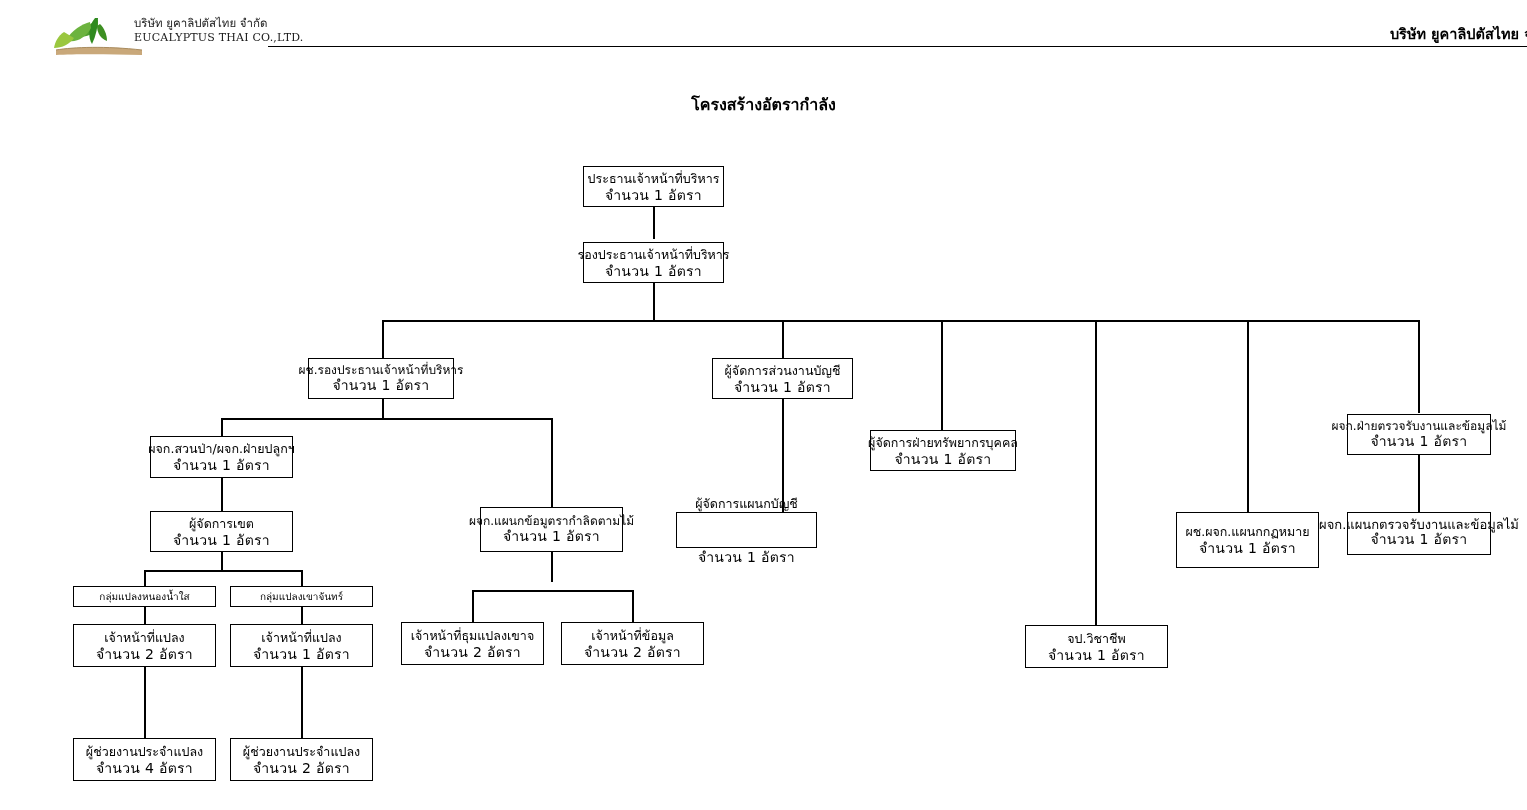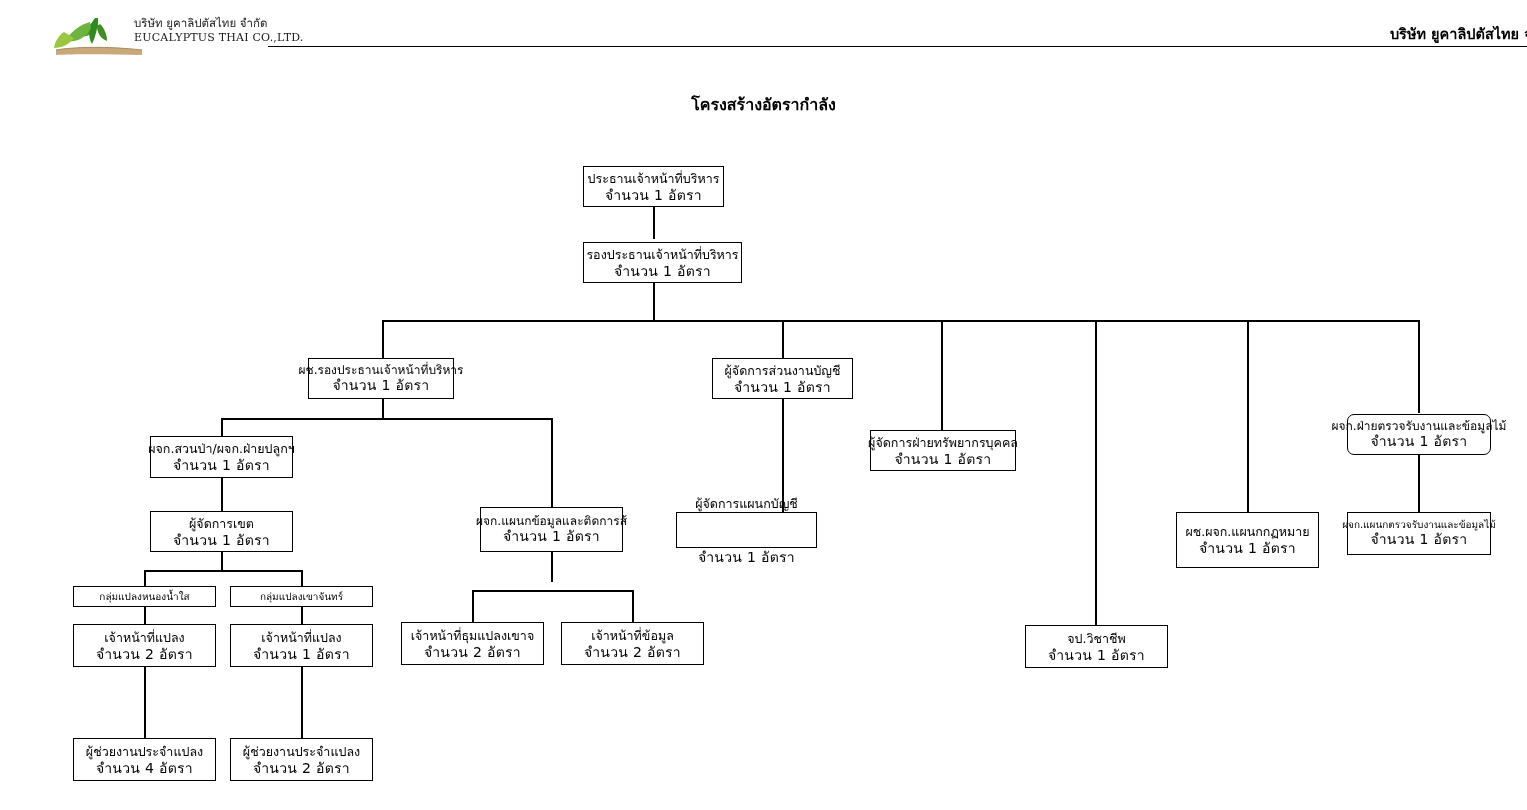--- a/index.html
+++ b/index.html
@@ -55,21 +55,21 @@
     flex-direction: column;
     align-items: center;
     justify-content: center;
     color: #000;
     z-index: 3;
     padding: 1px 2px;
   }
   .node .t1 { font-size: 12.5px; line-height: 17px; white-space: nowrap; }
   .node .t2 { font-size: 14px; line-height: 17px; white-space: nowrap; letter-spacing: .3px; }
   .node.small .t1 { font-size: 12px; line-height: 13px; }
-  .node.xsmall .t1 { font-size: 10px; line-height: 12px; }
+  .node.xsmall .t1 { font-size: 13px; line-height: 12px; }
   .node.one .t1 { font-size: 10px; line-height: 16px; text-align: center; }
 
   .edge { position: absolute; background: #000; z-index: 1; }
   .edge.v { width: 2px; }
   .edge.h { height: 2px; }
 </style>
 </head>
 <body>
 
 <div id="header">
@@ -136,52 +136,52 @@
 
   <div class="edge v" style="left:1247px; top:320px; height:192px;"></div>
 
   <div class="edge v" style="left:1418px; top:455px; height:57px;"></div>
 
   <div class="node" style="left:583px; top:166px; width:141px; height:41px;">
     <div class="t1">ประธานเจ้าหน้าที่บริหาร</div>
     <div class="t2">จำนวน 1 อัตรา</div>
   </div>
 
-  <div class="node" style="left:583px; top:242px; width:159px; height:41px;">
+  <div class="node" style="left:583px; top:242px; width:141px; height:41px;">
     <div class="t1">รองประธานเจ้าหน้าที่บริหาร</div>
     <div class="t2">จำนวน 1 อัตรา</div>
   </div>
 
   <div class="node small" style="left:308px; top:358px; width:146px; height:41px;">
     <div class="t1">ผช.รองประธานเจ้าหน้าที่บริหาร</div>
     <div class="t2">จำนวน 1 อัตรา</div>
   </div>
 
   <div class="node" style="left:712px; top:358px; width:141px; height:41px;">
     <div class="t1">ผู้จัดการส่วนงานบัญชี</div>
     <div class="t2">จำนวน 1 อัตรา</div>
   </div>
 
   <div class="node" style="left:870px; top:430px; width:146px; height:41px;">
     <div class="t1">ผู้จัดการฝ่ายทรัพยากรบุคคล</div>
     <div class="t2">จำนวน 1 อัตรา</div>
   </div>
 
-  <div class="node small" style="left:1347px; top:414px; width:144px; height:41px;border-radius:7px;">
+  <div class="node small" style="left:1347px; top:414px; width:144px; height:41px;">
     <div class="t1">ผจก.ฝ่ายตรวจรับงานและข้อมูลไม้</div>
     <div class="t2">จำนวน 1 อัตรา</div>
   </div>
 
   <div class="node" style="left:150px; top:436px; width:143px; height:42px;">
     <div class="t1">ผจก.สวนป่า/ผจก.ฝ่ายปลูกฯ</div>
     <div class="t2">จำนวน 1 อัตรา</div>
   </div>
 
   <div class="node small" style="left:480px; top:507px; width:143px; height:45px;">
-    <div class="t1">ผจก.แผนกข้อมูลและติดการส้</div>
+    <div class="t1">ผจก.แผนกข้อมูตรากำลิดตามไม้</div>
     <div class="t2">จำนวน 1 อัตรา</div>
   </div>
 
   <div class="node" style="left:150px; top:511px; width:143px; height:41px;">
     <div class="t1">ผู้จัดการเขต</div>
     <div class="t2">จำนวน 1 อัตรา</div>
   </div>
 
   <div class="node" style="left:676px; top:512px; width:141px; height:36px;gap:37px;">
     <div class="t1">ผู้จัดการแผนกบัญชี</div>

